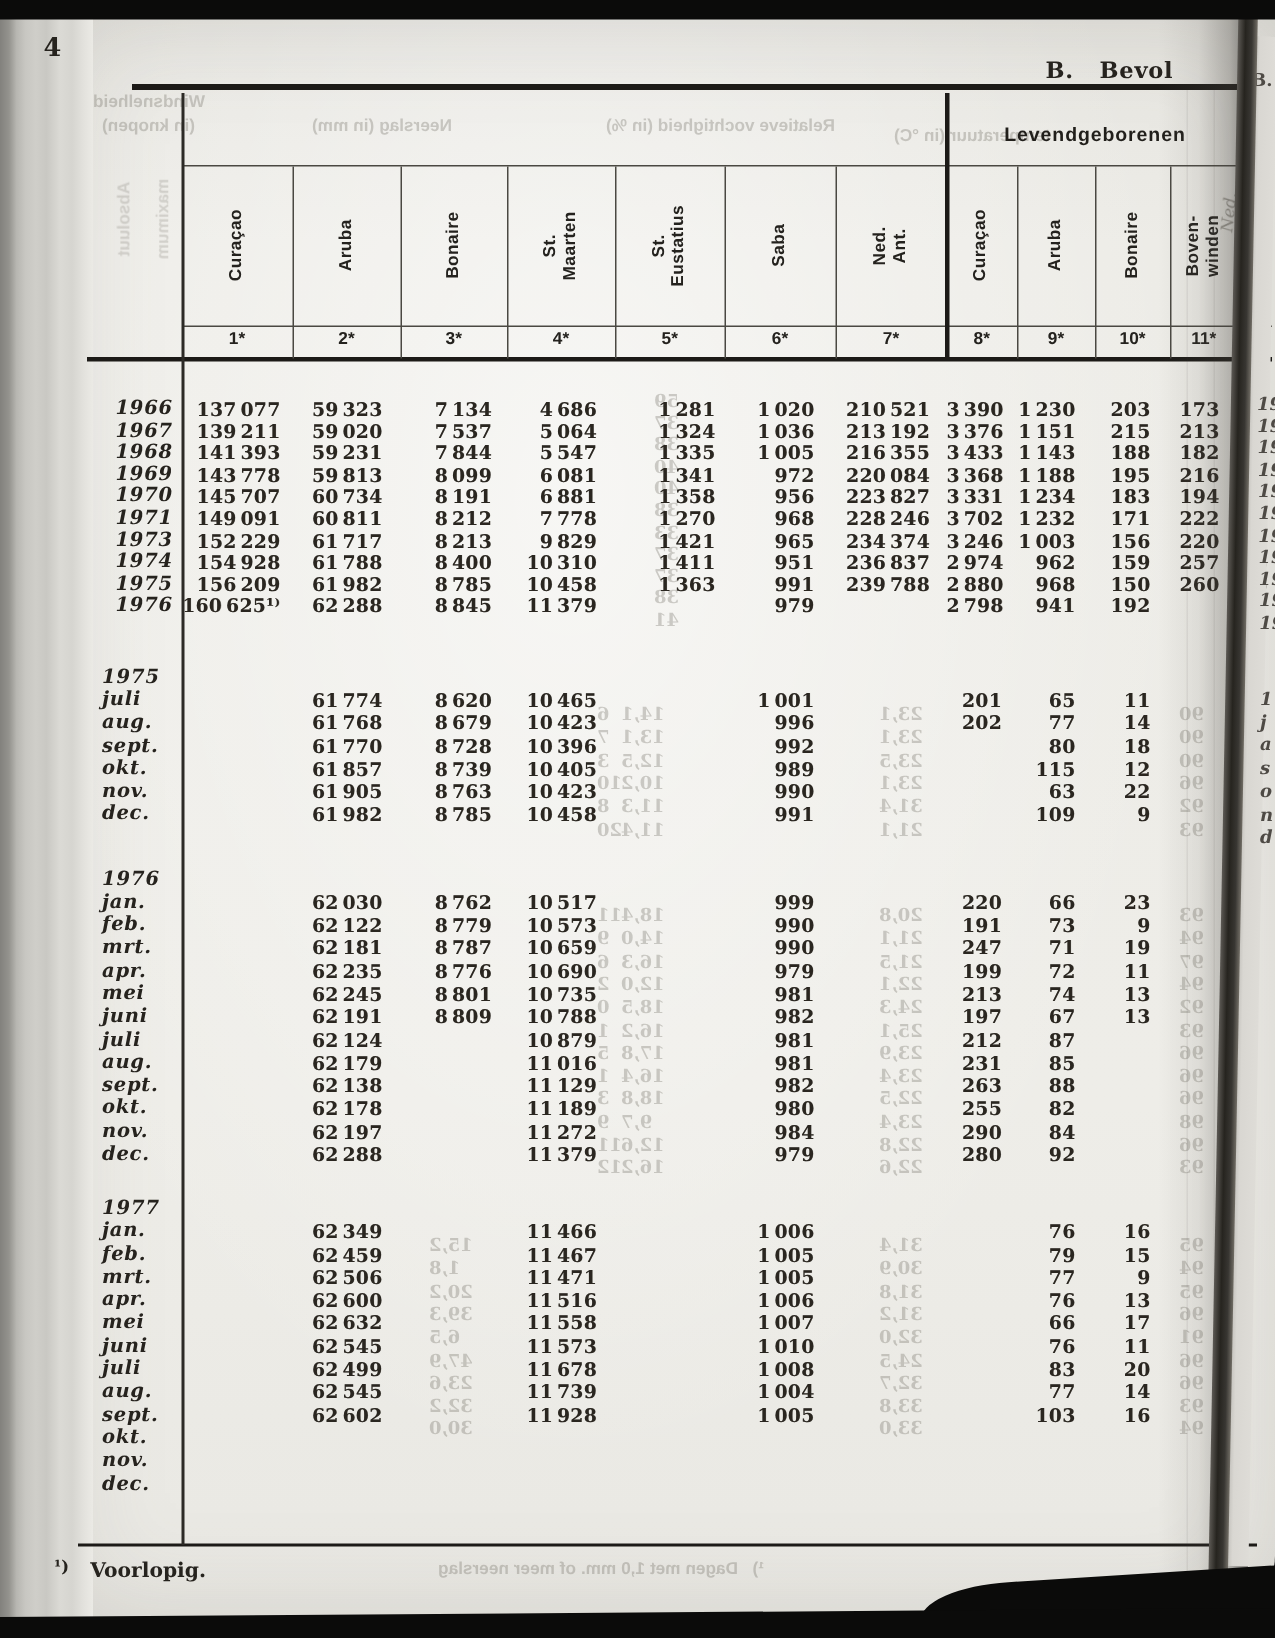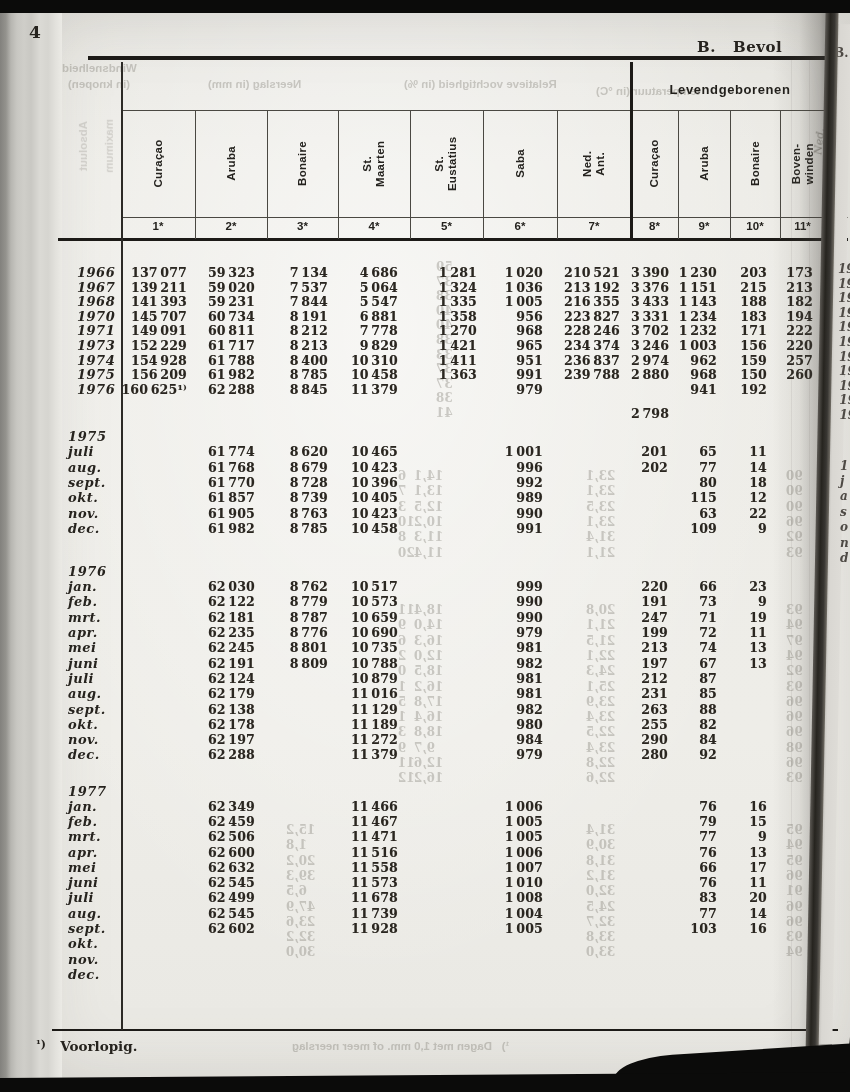--- a/index.html
+++ b/index.html
@@ -312,20 +312,35 @@
           <div class="cell" style="width: 73px; padding-right: 6px;">1 335</div>
           <div class="cell" style="width: 74px; padding-right: 14px;">1 005</div>
           <div class="cell" style="width: 74px; padding-right: 11px;">216 355</div>
           <div class="cell" style="width: 47px; padding-right: 10px;">3 433</div>
           <div class="cell" style="width: 52px; padding-right: 13px;">1 143</div>
           <div class="cell" style="width: 50px; padding-right: 13px;">188</div>
           <div class="cell" style="width: 45px; padding-right: 12px;">182</div>
           <div class="clipcell">45</div>
         </div>
         <div class="row">
+          <div class="stub y">1969</div>
+          <div class="cell" style="width: 74px; padding-right: 8px;">143 778</div>
+          <div class="cell" style="width: 72px; padding-right: 12px;">59 813</div>
+          <div class="cell" style="width: 71px; padding-right: 10px;">8 099</div>
+          <div class="cell" style="width: 72px; padding-right: 12px;">6 081</div>
+          <div class="cell" style="width: 73px; padding-right: 6px;">1 341</div>
+          <div class="cell" style="width: 74px; padding-right: 14px;">972</div>
+          <div class="cell" style="width: 74px; padding-right: 11px;">220 084</div>
+          <div class="cell" style="width: 47px; padding-right: 10px;">3 368</div>
+          <div class="cell" style="width: 52px; padding-right: 13px;">1 188</div>
+          <div class="cell" style="width: 50px; padding-right: 13px;">195</div>
+          <div class="cell" style="width: 45px; padding-right: 12px;">216</div>
+          <div class="clipcell">45</div>
+        </div>
+        <div class="row">
           <div class="stub y">1970</div>
           <div class="cell" style="width: 74px; padding-right: 8px;">145 707</div>
           <div class="cell" style="width: 72px; padding-right: 12px;">60 734</div>
           <div class="cell" style="width: 71px; padding-right: 10px;">8 191</div>
           <div class="cell" style="width: 72px; padding-right: 12px;">6 881</div>
           <div class="cell" style="width: 73px; padding-right: 6px;">1 358</div>
           <div class="cell" style="width: 74px; padding-right: 14px;">956</div>
           <div class="cell" style="width: 74px; padding-right: 11px;">223 827</div>
           <div class="cell" style="width: 47px; padding-right: 10px;">3 331</div>
           <div class="cell" style="width: 52px; padding-right: 13px;">1 234</div>
@@ -395,21 +410,21 @@
         </div>
         <div class="row">
           <div class="stub y">1976</div>
           <div class="cell" style="width: 74px; padding-right: 8px;">160 625¹⁾</div>
           <div class="cell" style="width: 72px; padding-right: 12px;">62 288</div>
           <div class="cell" style="width: 71px; padding-right: 10px;">8 845</div>
           <div class="cell" style="width: 72px; padding-right: 12px;">11 379</div>
           <div class="cell" style="width: 73px; padding-right: 6px;"></div>
           <div class="cell" style="width: 74px; padding-right: 14px;">979</div>
           <div class="cell" style="width: 74px; padding-right: 11px;"></div>
-          <div class="cell" style="width: 47px; padding-right: 10px; margin-top: 24px;">2 798</div>
+          <div class="cell" style="width: 47px; padding-right: 10px;">2 798</div>
           <div class="cell" style="width: 52px; padding-right: 13px;">941</div>
           <div class="cell" style="width: 50px; padding-right: 13px;">192</div>
           <div class="cell" style="width: 45px; padding-right: 12px;"></div>
           <div class="clipcell"></div>
         </div>
       </div>
       <div class="sec-m" style="margin-top: 33px;">
         <div class="sect-head">1975</div>
         <div class="row">
           <div class="stub">juli</div>

